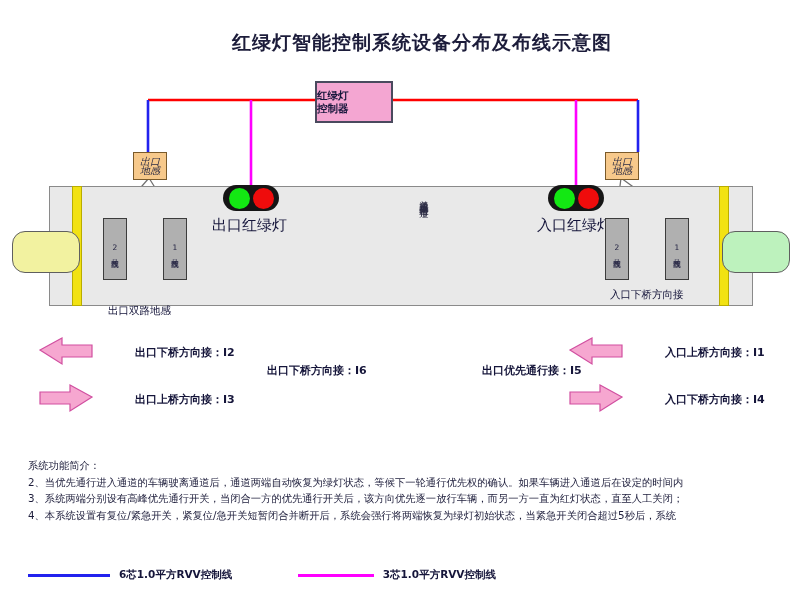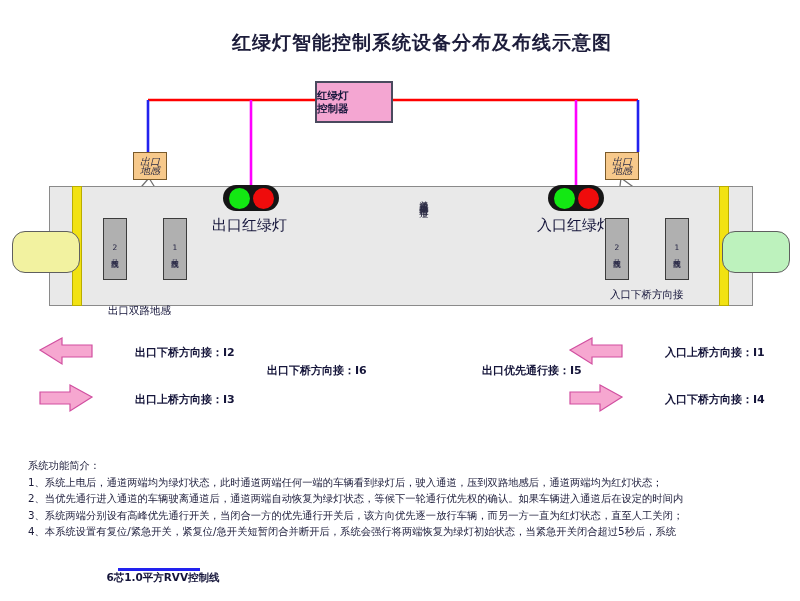--- a/index.html
+++ b/index.html
@@ -108,21 +108,21 @@
   }
   #desc .ln{white-space:nowrap;}
   #desc .ln.wrapline{padding-left:14px;}
 
   
   #legend{left:28px;top:568px;width:760px;display:flex;}
   .leg{display:flex;align-items:center;}
   .leg .swatch{width:82px;height:3px;margin-right:9px;}
   .leg .lbl{font-size:10.5px;font-weight:bold;color:#15153a;white-space:nowrap;}
   #leg-1{width:292px;}
-  #leg-2{width:270px;flex-direction:column;}
+  #leg-2{width:270px;}
   #leg-3{width:198px;}
 </style>
 </head>
 <body>
 
 <div class="canvas">
 
   <div class="abs" id="title">红绿灯智能控制系统设备分布及布线示意图</div>
 
   <svg class="abs" style="left:0;top:0;" width="800" height="601">
@@ -216,26 +216,29 @@
 
   <div class="abs arrowtxt" id="txt-i2">出口下桥方向接：I2</div>
   <div class="abs arrowtxt" id="txt-i3">出口上桥方向接：I3</div>
   <div class="abs arrowtxt" id="txt-i6">出口下桥方向接：I6</div>
   <div class="abs arrowtxt" id="txt-i5">出口优先通行接：I5</div>
   <div class="abs arrowtxt" id="txt-i1">入口上桥方向接：I1</div>
   <div class="abs arrowtxt" id="txt-i4">入口下桥方向接：I4</div>
 
   <div class="abs" id="desc">
     <div class="ln">系统功能简介：</div>
-    <div class="ln">1、系统上电后，通道两端均为绿灯状态，此时通道两端任何一端的车辆看到绿灯后，驶入通道，压到双路地感后，通道两端均为红灯状态；</div>
     <div class="ln">2、当优先通行进入通道的车辆驶离通道后，通道两端自动恢复为绿灯状态，等候下一轮通行优先权的确认。如果车辆进入通道后在设定的时间内</div>
     <div class="ln">3、系统两端分别设有高峰优先通行开关，当闭合一方的优先通行开关后，该方向优先逐一放行车辆，而另一方一直为红灯状态，直至人工关闭；</div>
     <div class="ln">4、本系统设置有复位/紧急开关，紧复位/急开关短暂闭合并断开后，系统会强行将两端恢复为绿灯初始状态，当紧急开关闭合超过5秒后，系统</div>
   </div>
 
   <div class="abs" id="legend">
     <div class="leg" id="leg-2">
       <span class="swatch" style="background:#2222ee;"></span>
       <span class="lbl">6芯1.0平方RVV控制线</span>
     </div>
+    <div class="leg" id="leg-3">
+      <span class="swatch" style="background:#ff00ff;"></span>
+      <span class="lbl">3芯1.0平方RVV控制线</span>
+    </div>
   </div>
 
 </div>
 
 </body></html>

